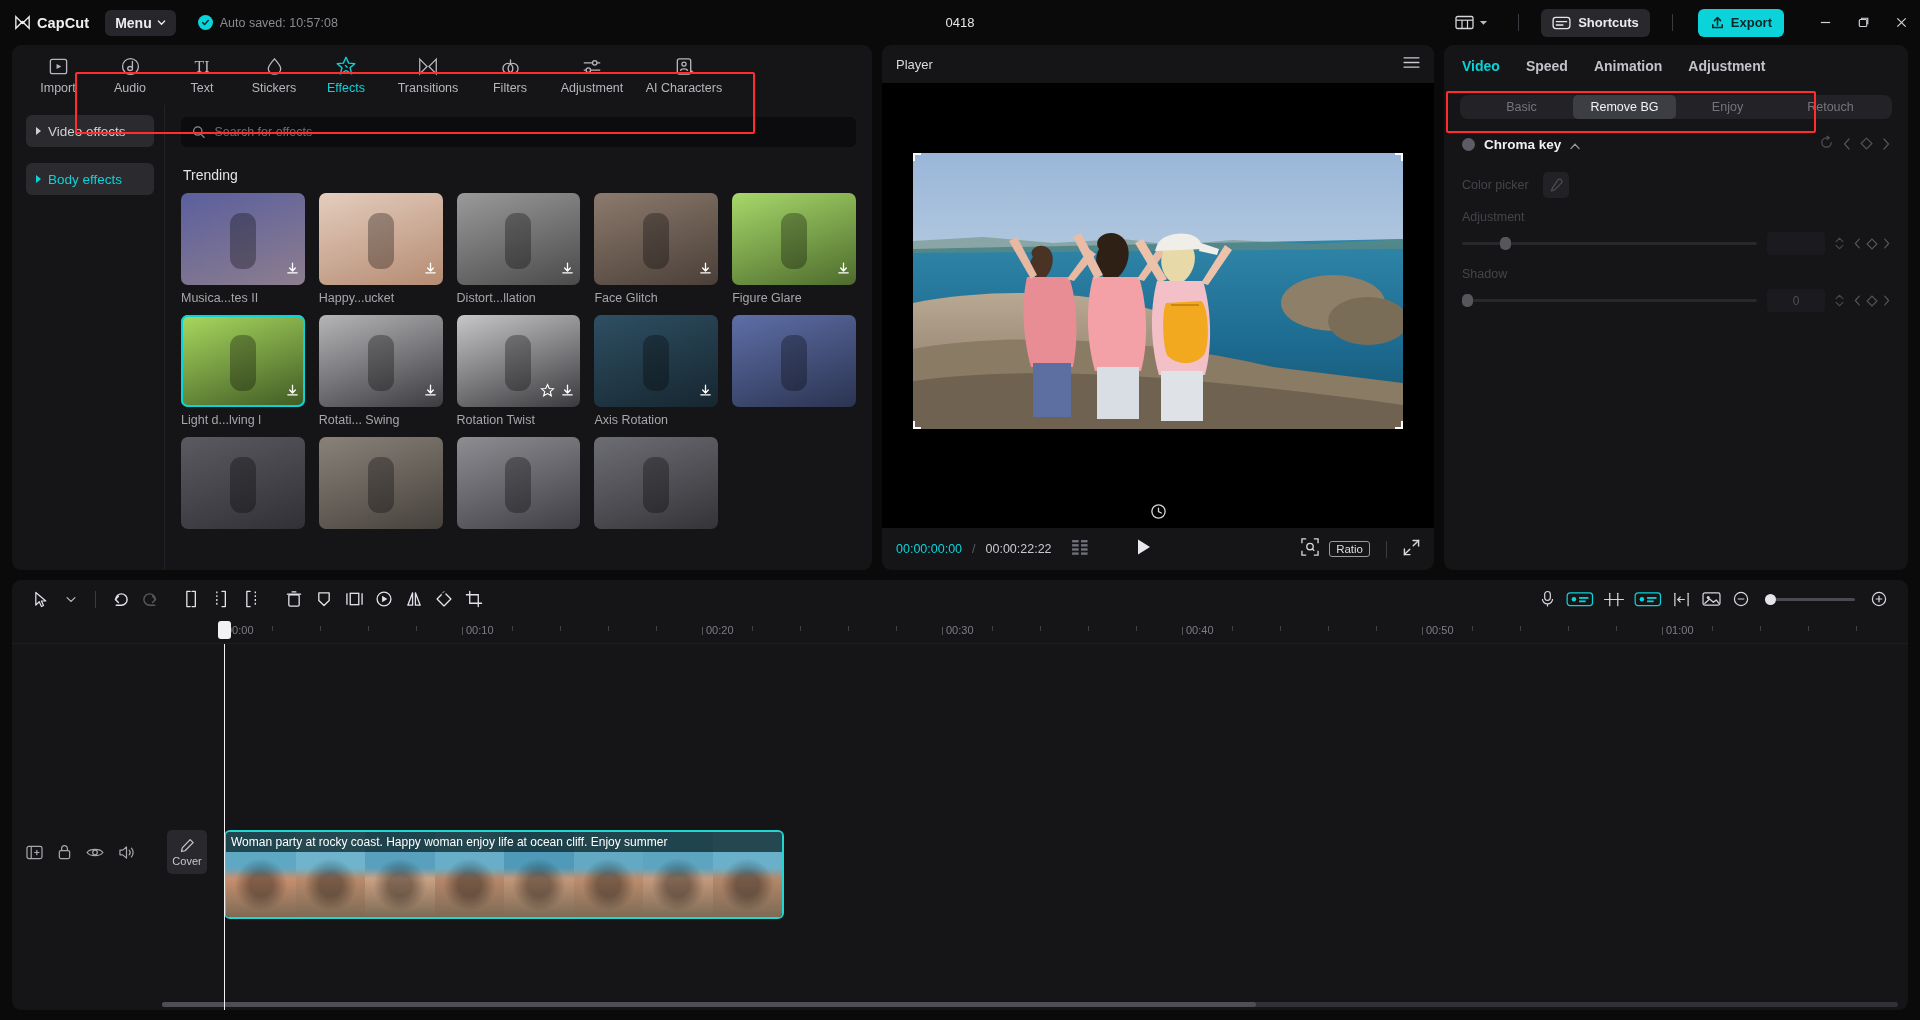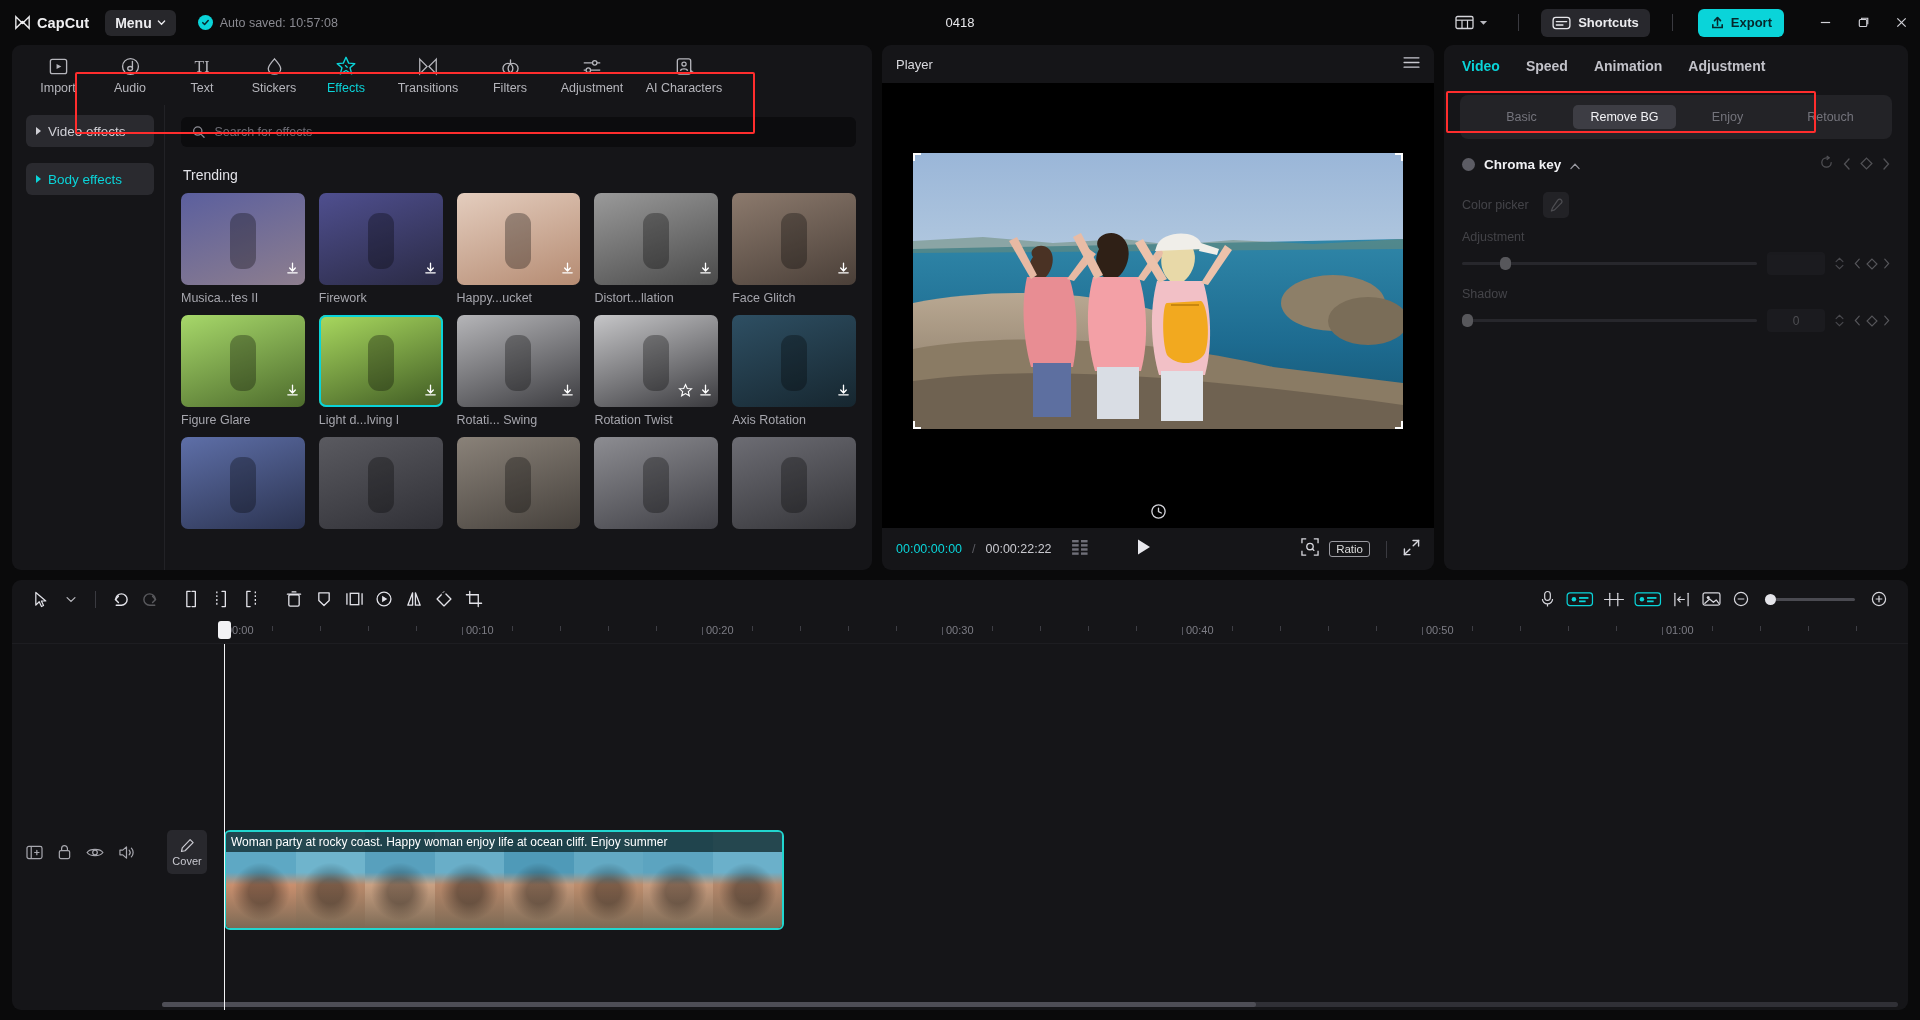--- a/index.html
+++ b/index.html
@@ -153,21 +153,21 @@
     flex: 1; min-width: 0;
     background: #151518; border-radius: 9px;
     display: flex; flex-direction: column; overflow: hidden;
     position: relative;
   }
   .attr-tabs { height: 42px; flex: 0 0 42px; display: flex; align-items: center; padding: 0 18px; gap: 26px; }
   .attr-tab { font-size: 14px; font-weight: bold; color: #c2c2c9; cursor: pointer; }
   .attr-tab.active { color: #0ad4d9; }
   .seg-wrap { padding: 8px 16px 0 16px; }
   .seg {
-    height: 44px; background: #232327; border-radius: 8px;
+    height: 24px; background: #232327; border-radius: 8px;
     display: flex; align-items: center; padding: 10px;
   }
   .seg-item {
     flex: 1; height: 24px; border-radius: 5px;
     display: flex; align-items: center; justify-content: center;
     font-size: 12.5px; color: #74747c; cursor: pointer;
   }
   .seg-item.active { background: #3d3d44; color: #f2f2f5; }
   .panel-sec { padding: 16px 18px 0 18px; }
   .row-head { display: flex; align-items: center; gap: 9px; }
@@ -214,21 +214,21 @@
   .tracks { flex: 1; position: relative; }
   .track-ctrls { position: absolute; left: 14px; top: 200px; display: flex; align-items: center; gap: 14px; }
   .cover-box {
     position: absolute; left: 155px; top: 186px;
     width: 40px; height: 44px; border-radius: 5px; background: #28282d;
     display: flex; flex-direction: column; align-items: center; justify-content: center; gap: 2px;
     cursor: pointer;
   }
   .cover-box .clbl { font-size: 11px; color: #c8c8cf; }
   .clip {
-    position: absolute; left: 212px; top: 186px; width: 560px; height: 100px;
+    position: absolute; left: 212px; top: 186px; width: 560px; height: 89px;
     border-radius: 6px; border: 2px solid #21d6cf; overflow: hidden; cursor: pointer; text-align: right;
   }
   .clip-title {
     position: absolute; top: 0; left: 0; right: 0; height: 20px;
     background: rgba(10,30,32,.72);
     font-size: 12px; color: #fff; display: flex; align-items: center; padding-left: 5px;
     white-space: nowrap; overflow: hidden; z-index: 2;
   }
   .clip-strip { position: absolute; inset: 0; display: flex; }
   .clip-frame { flex: 1; height: 100%; }
@@ -452,32 +452,20 @@
                   <div class="eff-thumb" style="background: linear-gradient(160deg, rgb(91, 95, 158), rgb(141, 126, 142));">
                     <div style="position: absolute; left: 50%; top: 52%; transform: translate(-50%, -50%); width: 26px; height: 56px; border-radius: 11px; background: rgba(0, 0, 0, 0.3);"></div>
                     <div class="eff-acts">
                       <span><svg width="15" height="15" viewBox="0 0 16 16">
                           <path d="M8 2.2 L8 10.2 M5 7.4 L8 10.6 L11 7.4" fill="none" stroke="#fff" stroke-width="1.4" stroke-linecap="round" stroke-linejoin="round"></path>
                           <path d="M3 12.6 L13 12.6" stroke="#fff" stroke-width="1.4" stroke-linecap="round"></path>
                         </svg></span>
                     </div>
                   </div>
                   <div class="eff-label">Musica...tes II</div>
-                </div>
-                <div class="eff-cell">
-                  <div class="eff-thumb" style="background: linear-gradient(160deg, rgb(79, 79, 143), rgb(42, 42, 68));">
-                    <div style="position: absolute; left: 50%; top: 52%; transform: translate(-50%, -50%); width: 26px; height: 56px; border-radius: 11px; background: rgba(0, 0, 0, 0.3);"></div>
-                    <div class="eff-acts">
-                      <span><svg width="15" height="15" viewBox="0 0 16 16">
-                          <path d="M8 2.2 L8 10.2 M5 7.4 L8 10.6 L11 7.4" fill="none" stroke="#fff" stroke-width="1.4" stroke-linecap="round" stroke-linejoin="round"></path>
-                          <path d="M3 12.6 L13 12.6" stroke="#fff" stroke-width="1.4" stroke-linecap="round"></path>
-                        </svg></span>
-                    </div>
-                  </div>
-                  <div class="eff-label">Firework</div>
                 </div>
                 <div class="eff-cell">
                   <div class="eff-thumb" style="background: linear-gradient(160deg, rgb(228, 205, 190), rgb(181, 139, 114));">
                     <div style="position: absolute; left: 50%; top: 52%; transform: translate(-50%, -50%); width: 26px; height: 56px; border-radius: 11px; background: rgba(0, 0, 0, 0.3);"></div>
                     <div class="eff-acts">
                       <span><svg width="15" height="15" viewBox="0 0 16 16">
                           <path d="M8 2.2 L8 10.2 M5 7.4 L8 10.6 L11 7.4" fill="none" stroke="#fff" stroke-width="1.4" stroke-linecap="round" stroke-linejoin="round"></path>
                           <path d="M3 12.6 L13 12.6" stroke="#fff" stroke-width="1.4" stroke-linecap="round"></path>
                         </svg></span>
                     </div>

